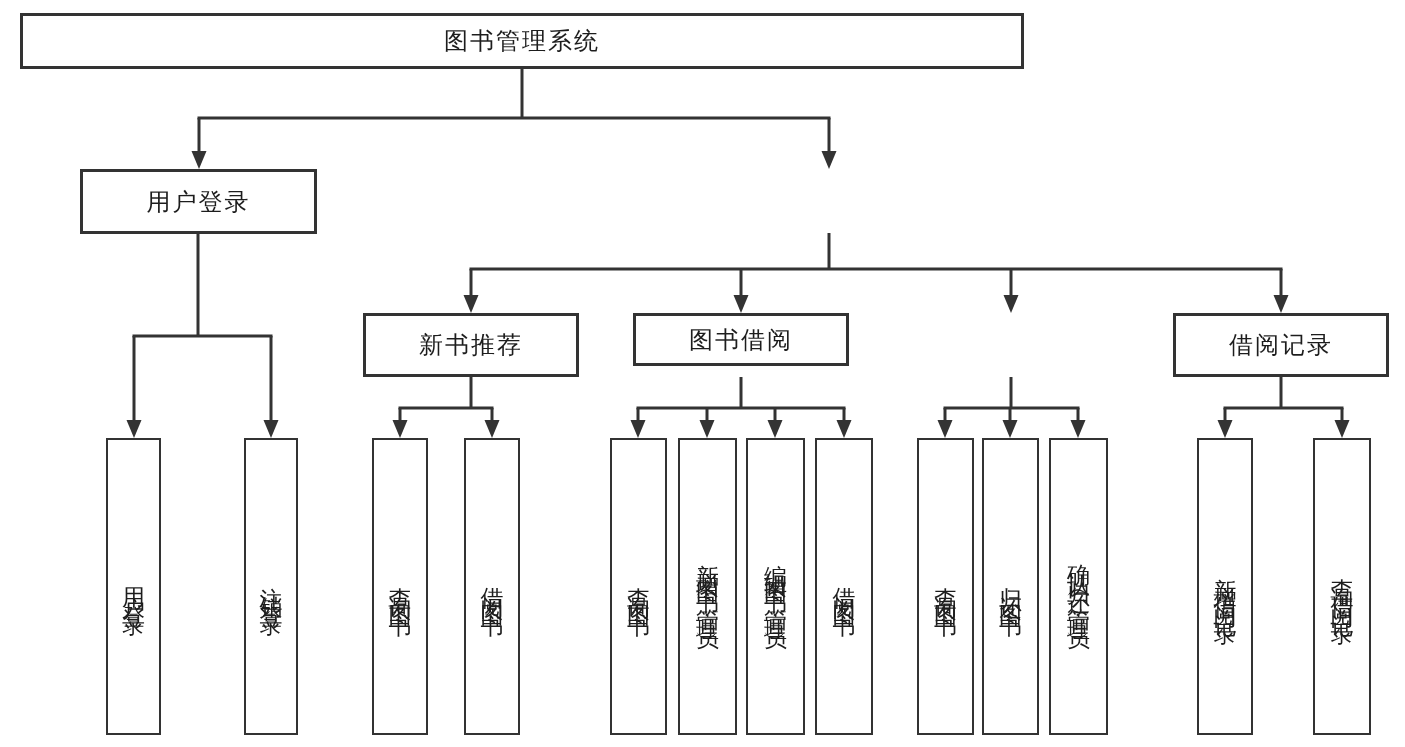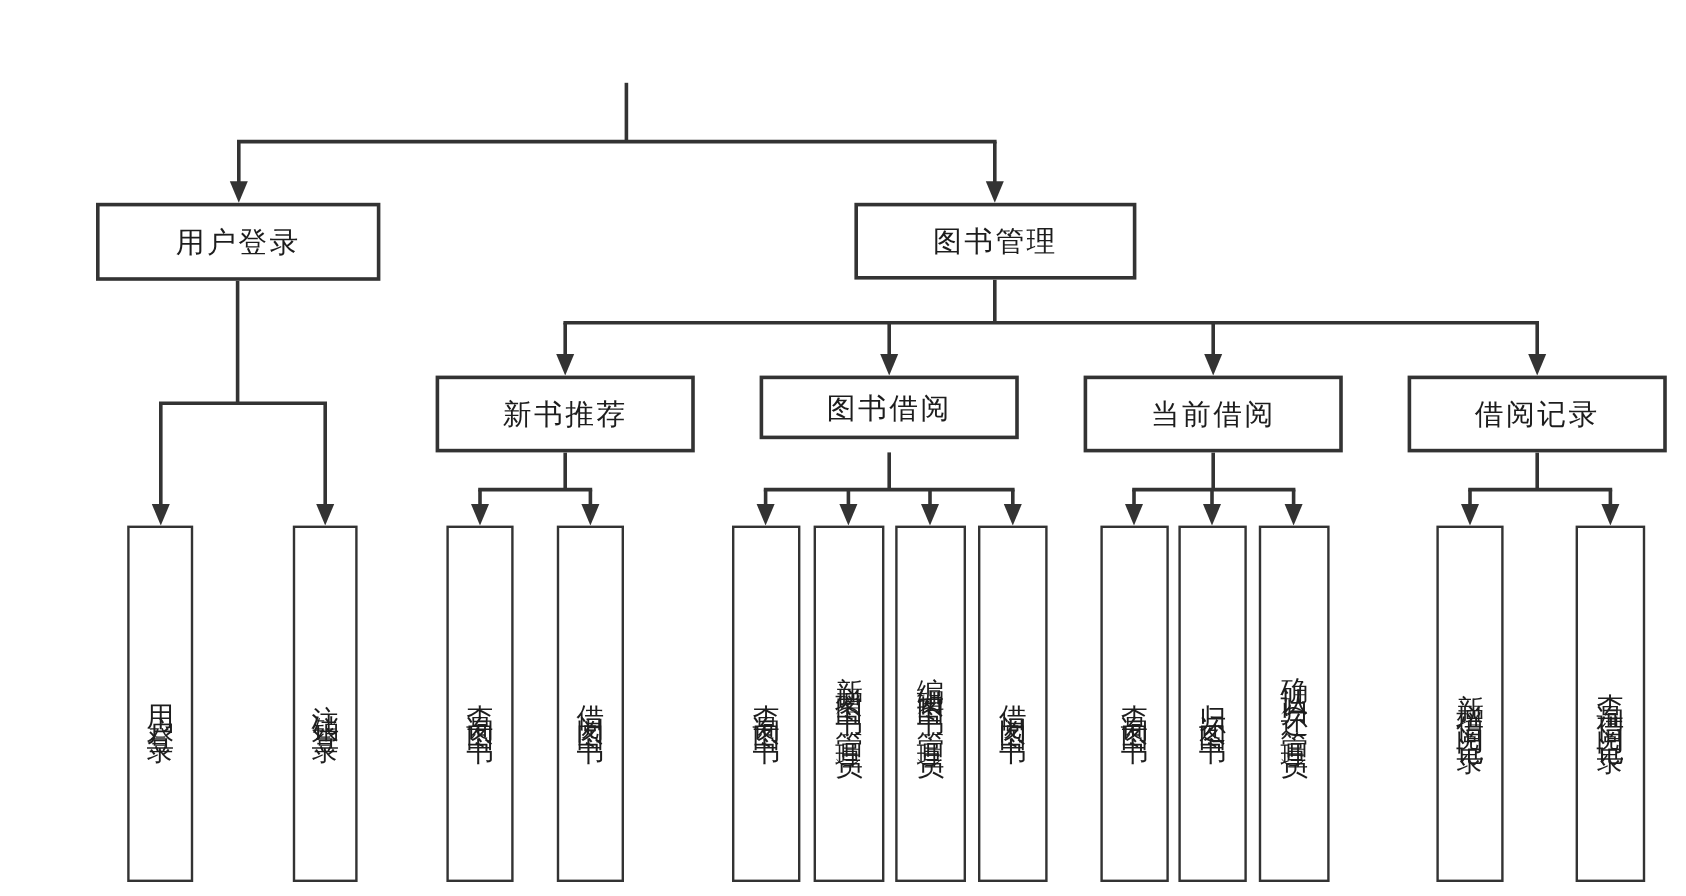--- a/index.html
+++ b/index.html
@@ -125,27 +125,26 @@
     <g>
       <line x1="1281" y1="377" x2="1281" y2="408"></line>
       <line x1="1223.5" y1="408" x2="1343.5" y2="408"></line>
       <line x1="1225" y1="408" x2="1225" y2="423"></line>
       <polygon points="1217.5,420 1232.5,420 1225,438"></polygon>
       <line x1="1342" y1="408" x2="1342" y2="423"></line>
       <polygon points="1334.5,420 1349.5,420 1342,438"></polygon>
     </g>
   </svg>
 
+  <div class="box" style="left:20px; top:13px; width:1004px; height:56px;">图书管理系统</div>
 
   <div class="box" style="left:80px; top:169px; width:237px; height:65px;">用户登录</div>
-  <div class="box" style="left:712px; top:169px; width:235px; height:64px;">图书管理</div>
 
   <div class="box" style="left:363px; top:313px; width:216px; height:64px;text-align:right;">新书推荐</div>
   <div class="box" style="left:633px; top:313px; width:216px; height:53px;">图书借阅</div>
-  <div class="box" style="left:903px; top:313px; width:216px; height:64px;">当前借阅</div>
   <div class="box" style="left:1173px; top:313px; width:216px; height:64px;">借阅记录</div>
 
   <div class="box leaf" style="left:106px; top:438px; width:55px; height:297px;">用户登录</div>
   <div class="box leaf" style="left:244px; top:438px; width:54px; height:297px;">注销登录</div>
   <div class="box leaf" style="left:372px; top:438px; width:56px; height:297px;">查询图书</div>
   <div class="box leaf" style="left:464px; top:438px; width:56px; height:297px;">借阅图书</div>
   <div class="box leaf" style="left:610px; top:438px; width:57px; height:297px;">查询图书</div>
   <div class="box leaf" style="left:678px; top:438px; width:59px; height:297px;">新增图书（管理员）</div>
   <div class="box leaf" style="left:746px; top:438px; width:59px; height:297px;">编辑图书（管理员）</div>
   <div class="box leaf" style="left:815px; top:438px; width:58px; height:297px;">借阅图书</div>

